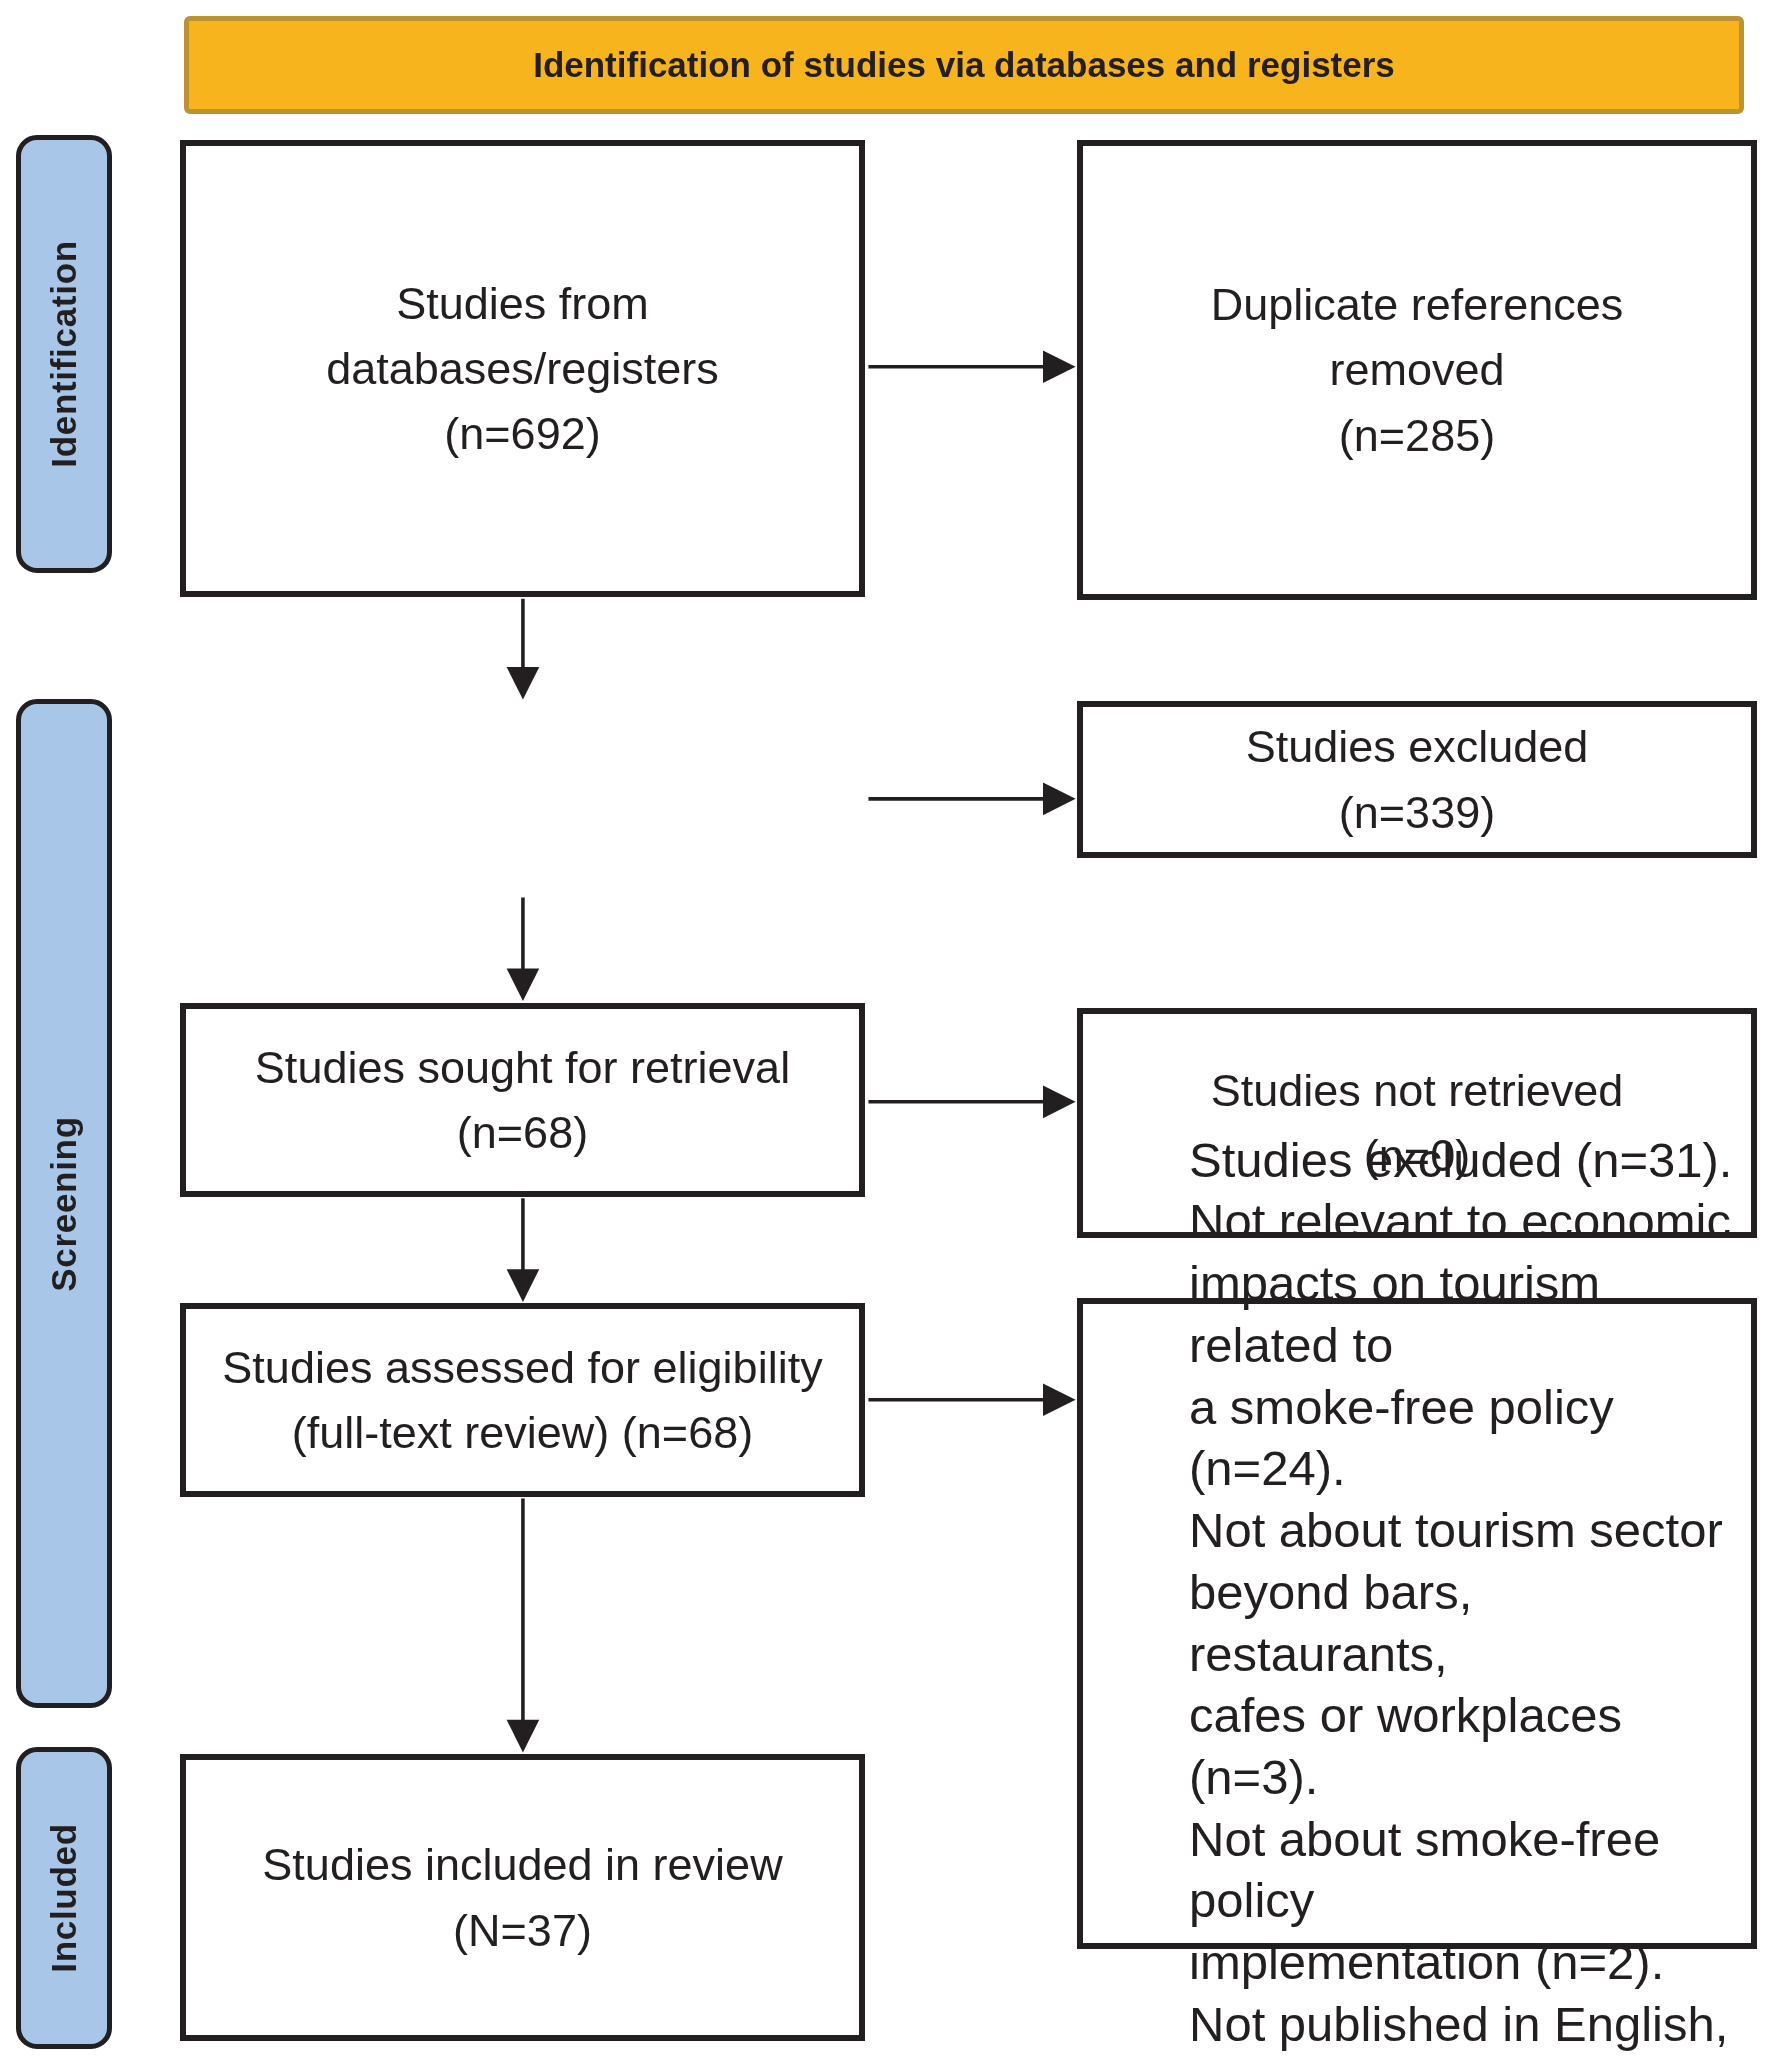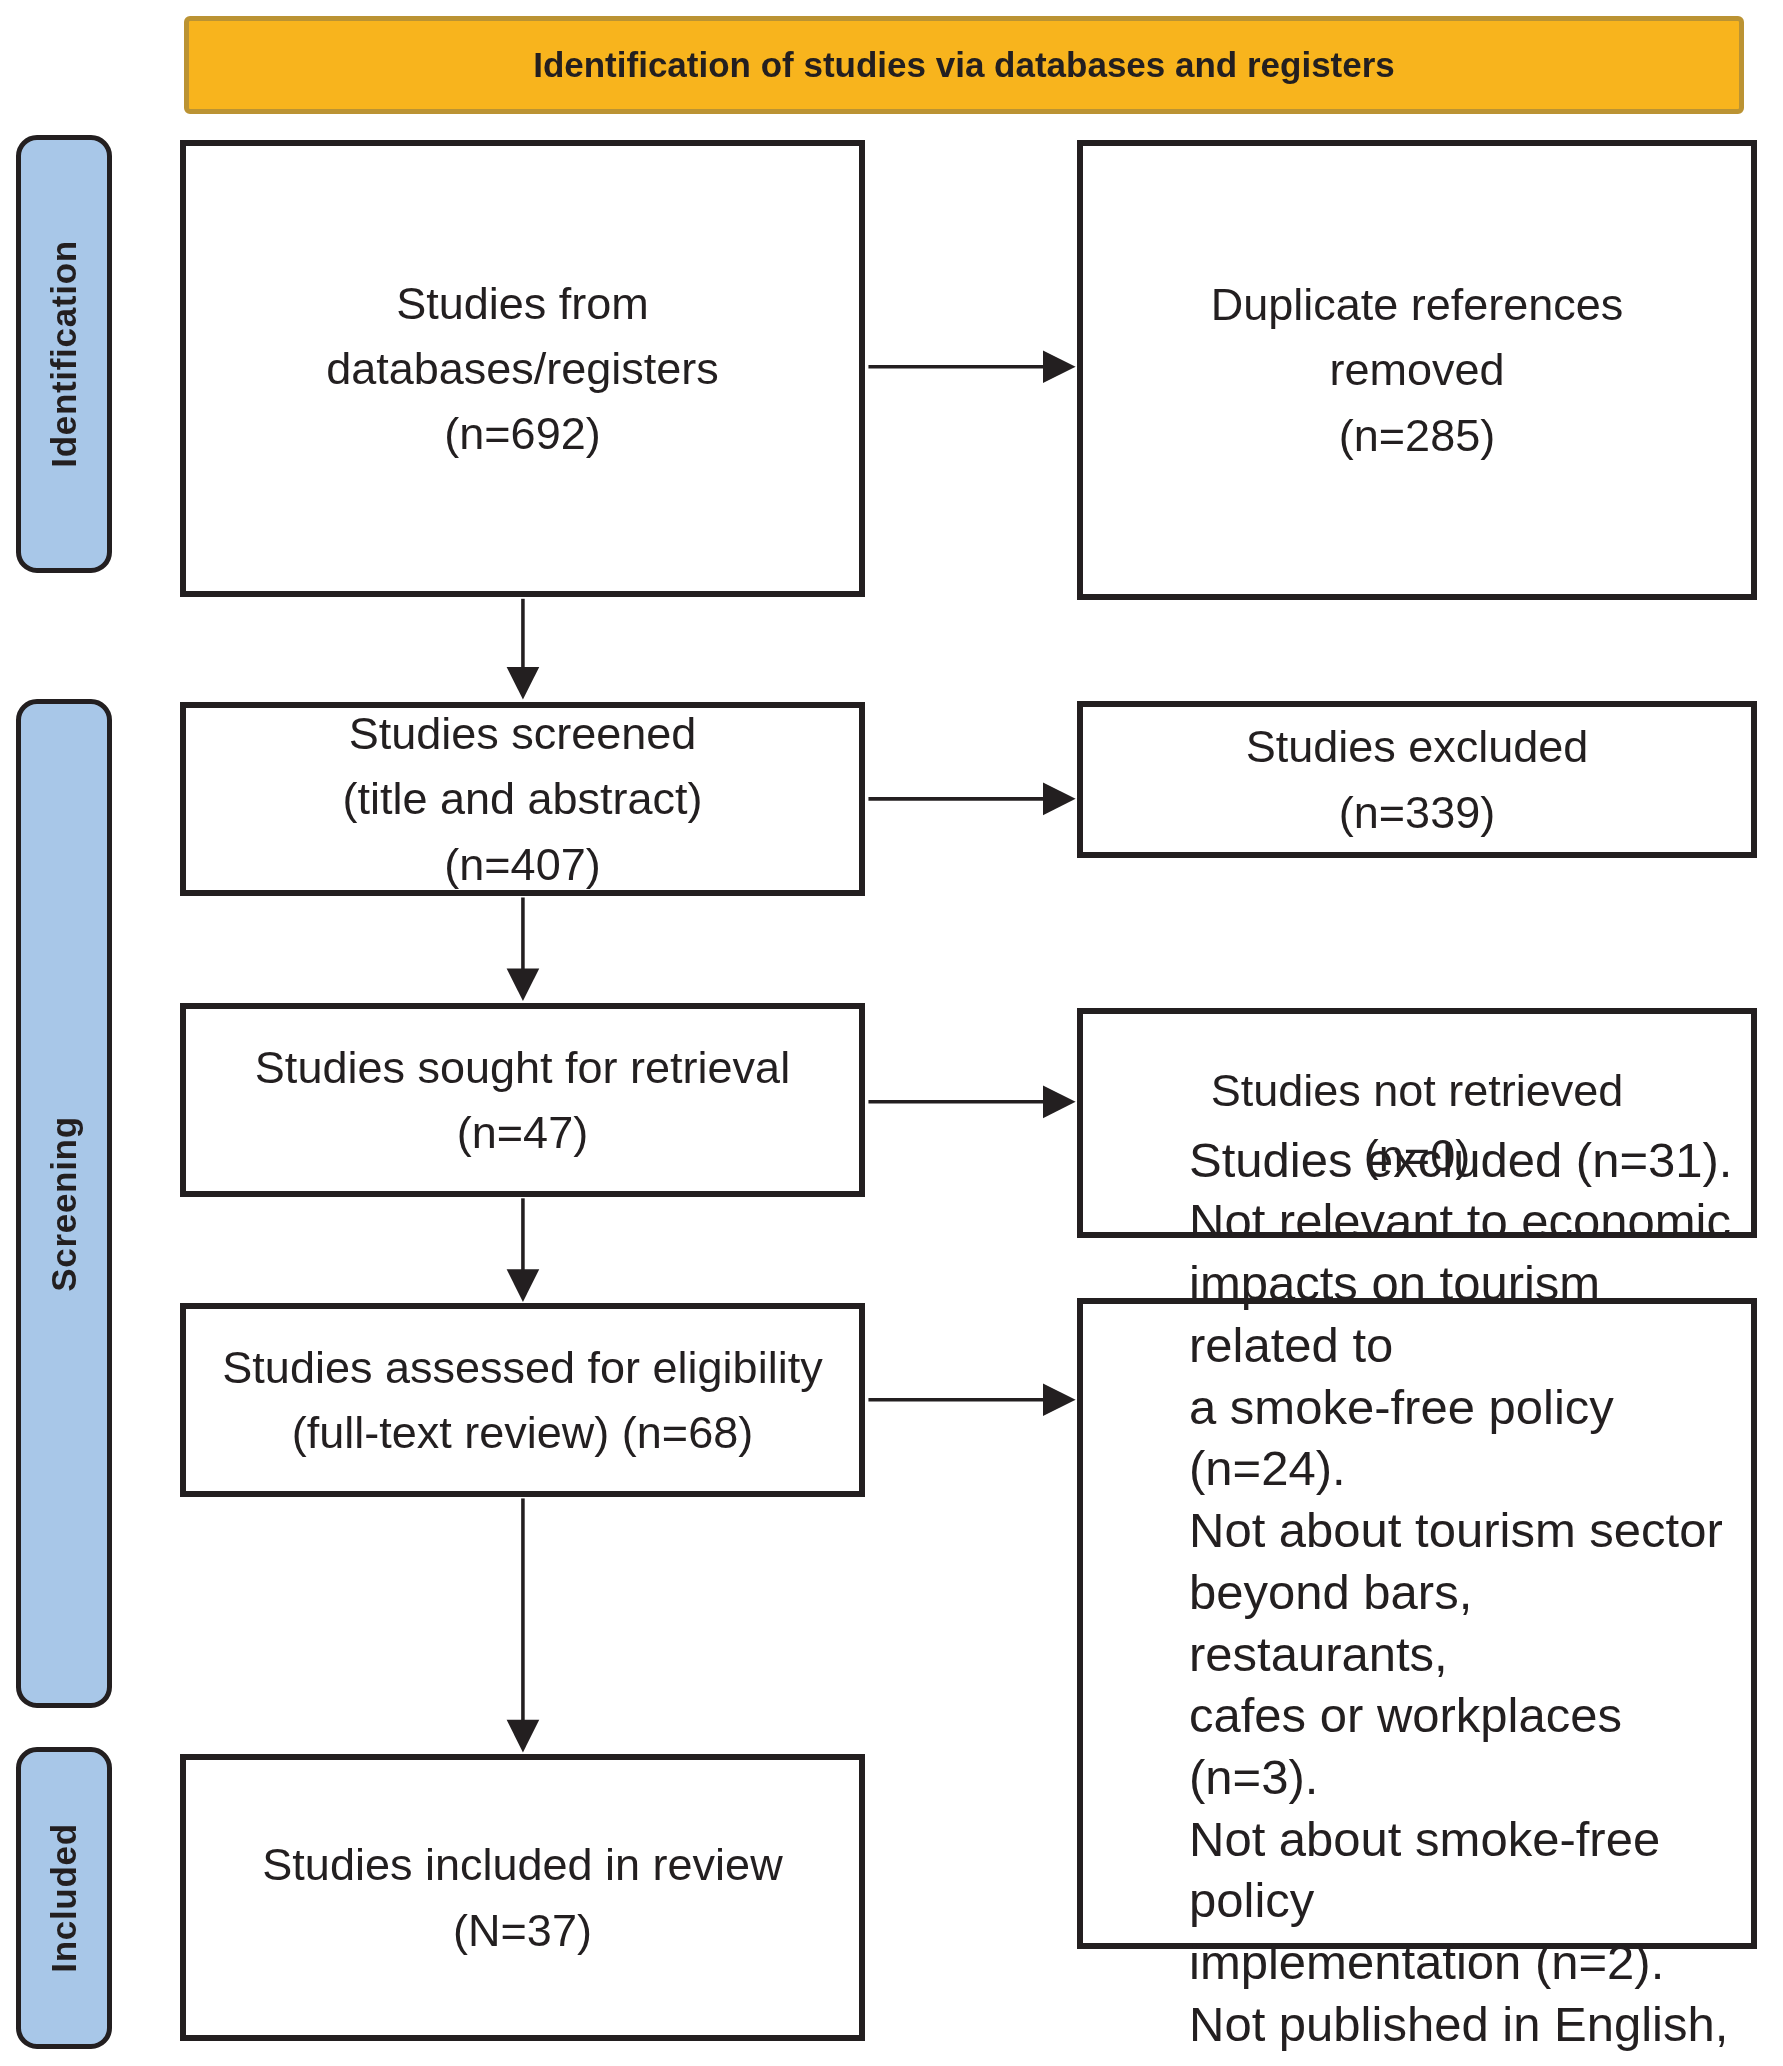--- a/index.html
+++ b/index.html
@@ -107,28 +107,23 @@
   </div>
   <div class="stage" id="stage-included">
     <span class="vtext">Included</span>
   </div>
 
   <div class="fbox left-col" id="box-l1">
     <div class="btext">Studies from
 databases/registers
 (n=692)</div>
   </div>
-  <div class="fbox left-col" id="box-l2">
-    <div class="btext">Studies screened
-(title and abstract)
-(n=407)</div>
-  </div>
   <div class="fbox left-col" id="box-l3">
     <div class="btext">Studies sought for retrieval
-(n=47)</div>
+(n=68)</div>
   </div>
   <div class="fbox left-col" id="box-l4">
     <div class="btext">Studies assessed for eligibility
 (full-text review) (n=68)</div>
   </div>
   <div class="fbox left-col" id="box-l5">
     <div class="btext">Studies included in review
 (N=37)</div>
   </div>
 

